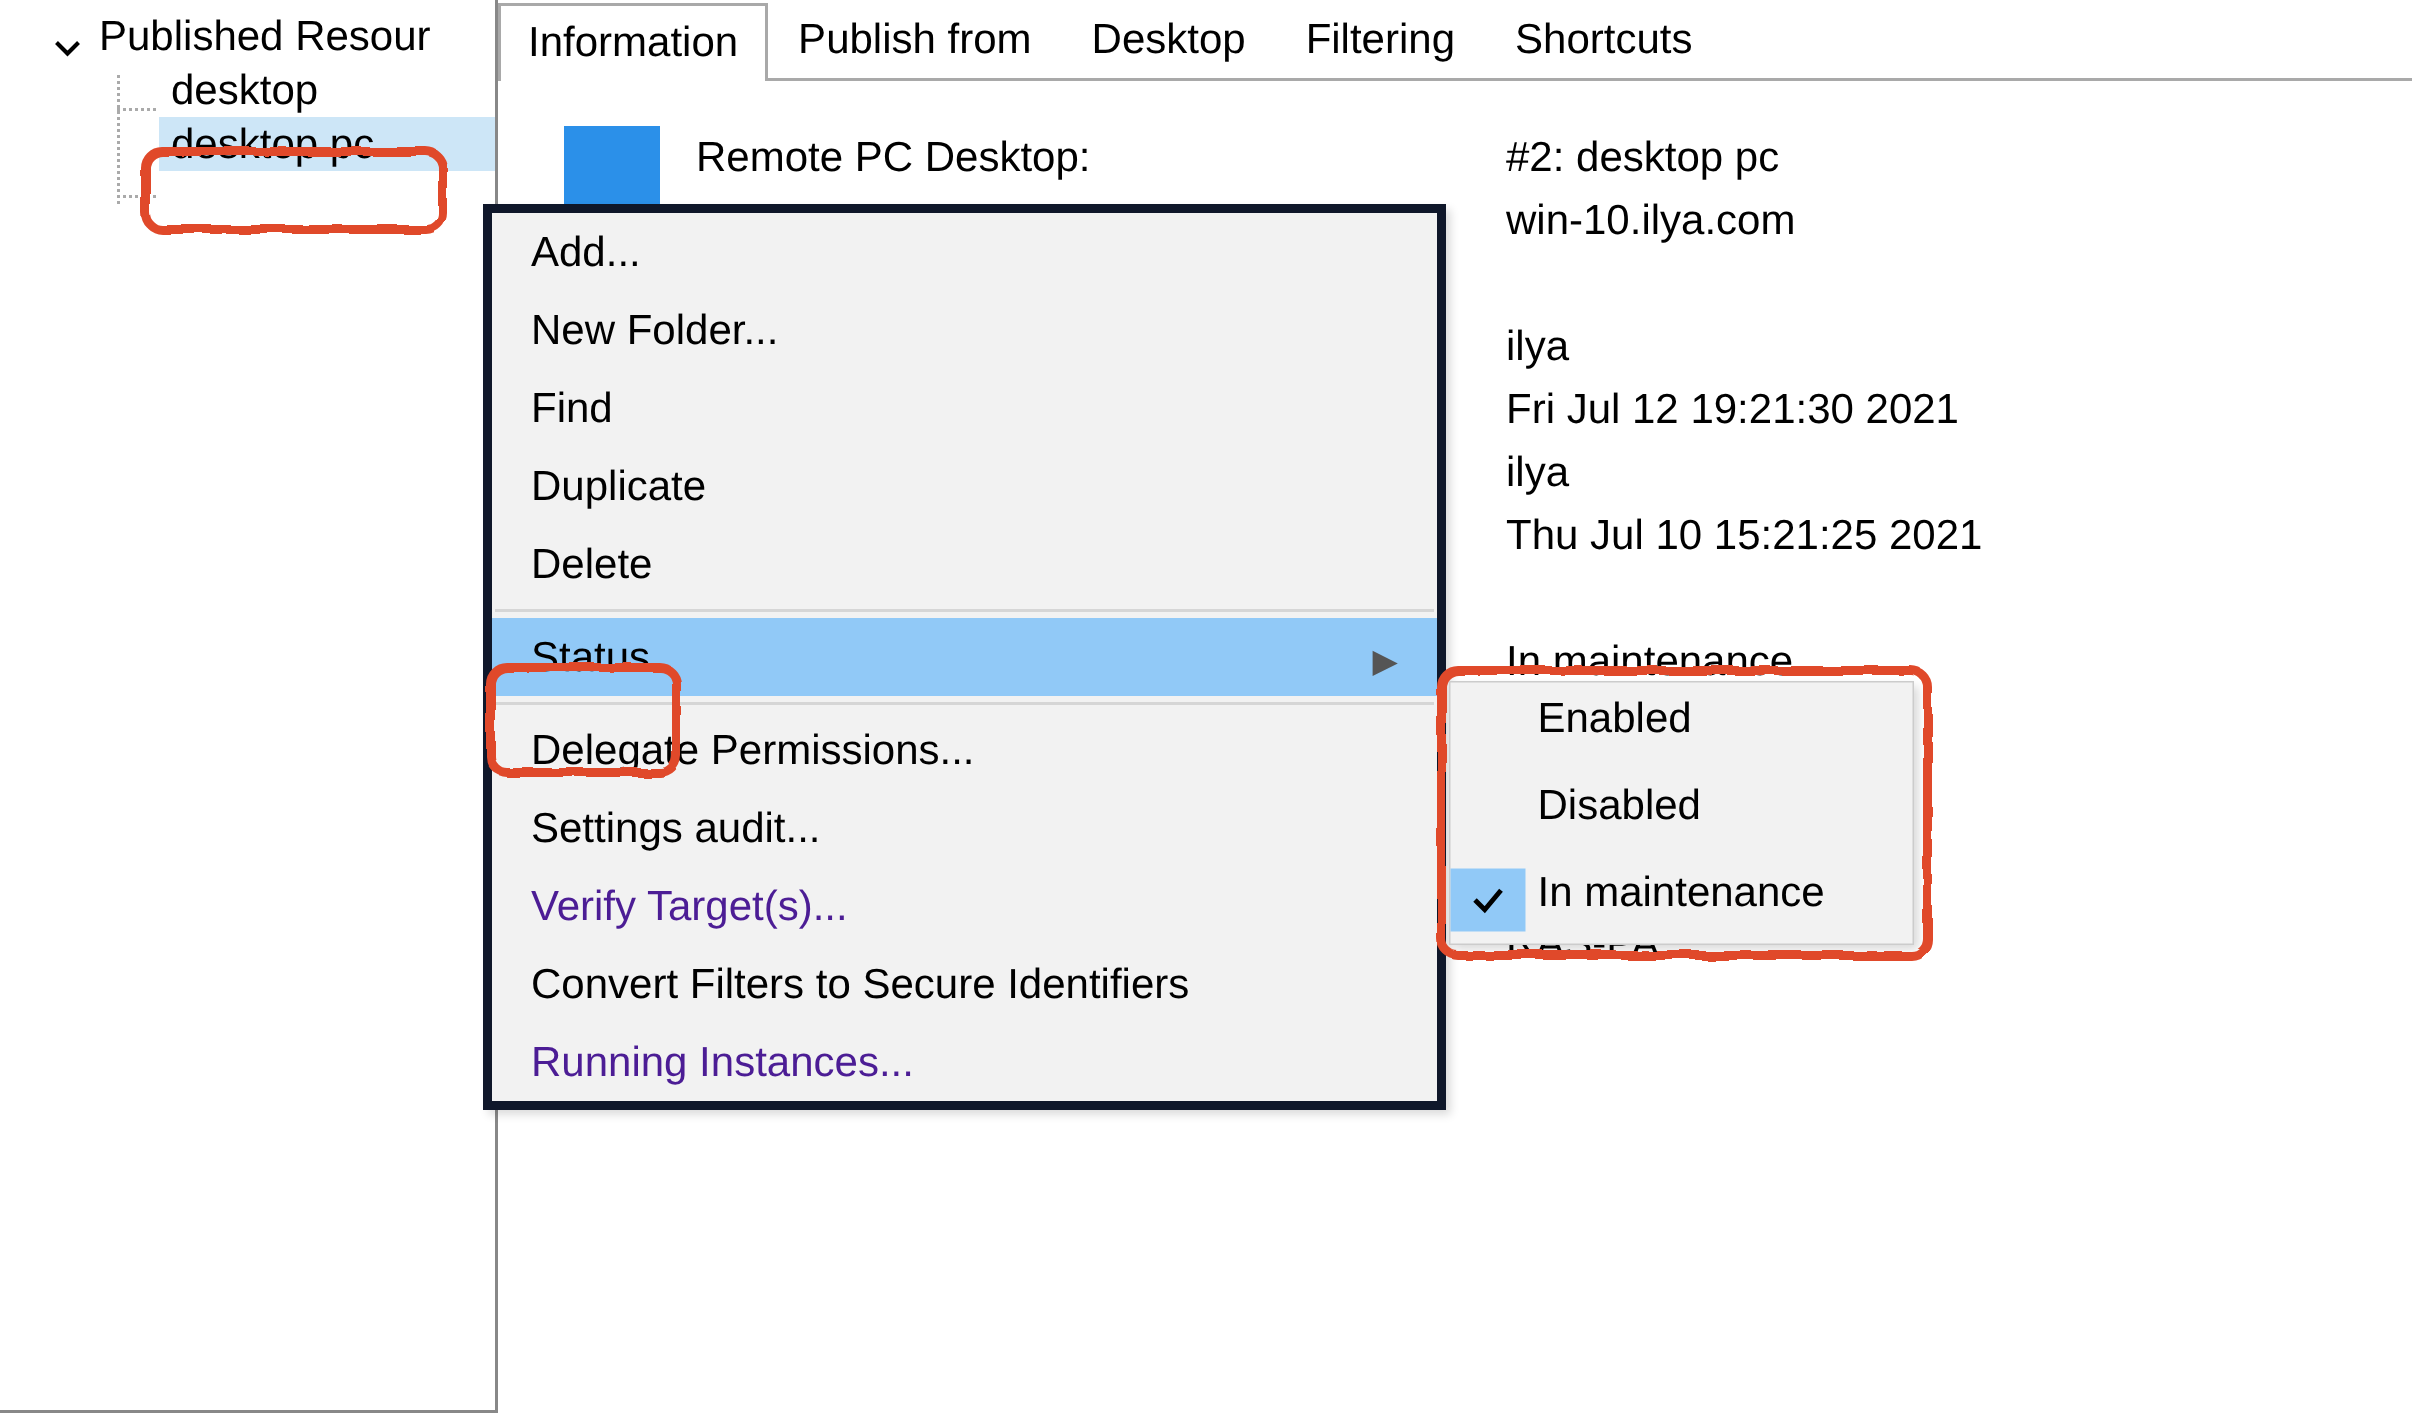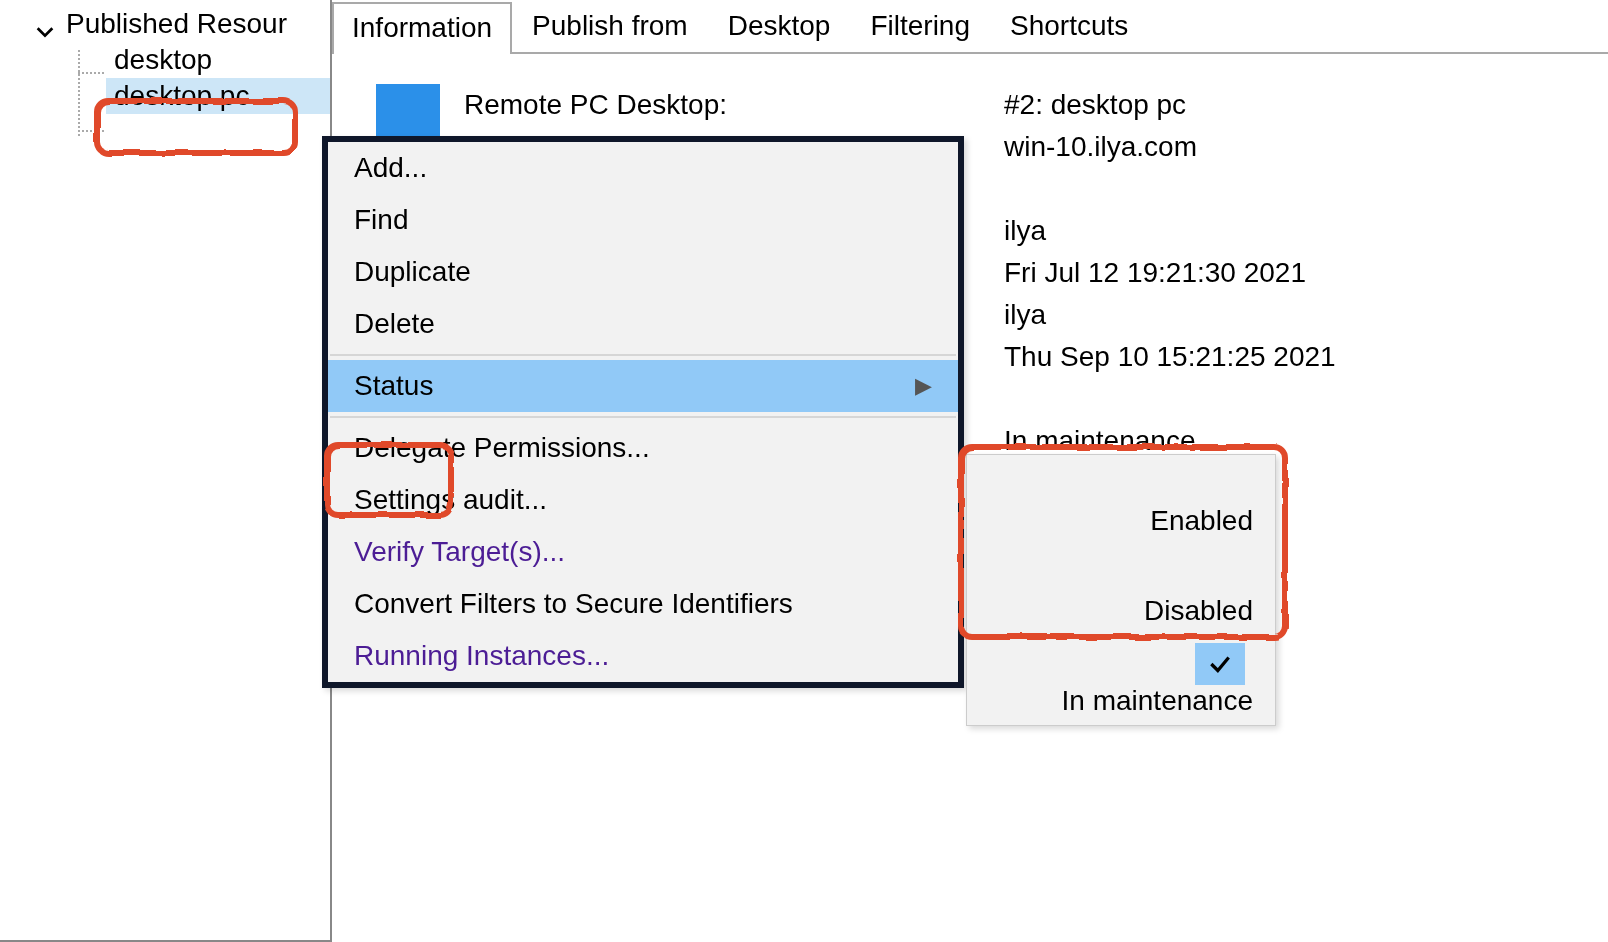--- a/index.html
+++ b/index.html
@@ -26,27 +26,27 @@
   .tab.active { border-color: #a9a9a9; background: #fff; position: relative; top: 2px; }
   .content { position: relative; padding: 30px 0 0 44px; }
   .pc-icon { width: 64px; height: 64px; background: #2b90e9; display: inline-block; vertical-align: top; margin-right: 24px; }
   .info-row { display: flex; }
   .info-labels { min-width: 480px; }
   .info-values { }
   .info-line { line-height: 1.5; white-space: nowrap; }
   
   .ctx-menu { position: absolute; background: #f2f2f2; border: 6px solid #0f172a; box-shadow: 3px 3px 6px rgba(0,0,0,.15); }
   .ctx-item { padding: 10px 26px; white-space: nowrap; cursor: default; display: flex; align-items: center; justify-content: space-between; }
-  .ctx-item.highlight { background: #91c9f7; }
+  .ctx-item.highlight { background: #91c9f7; align-items: flex-end; }
   .ctx-item.disabled { color: #4c1d95; }
   .ctx-sep { height: 0; border-top: 2px solid #d6d6d6; margin: 4px 2px; }
   .sub-arrow { margin-left: 40px; font-size: 22px; color: #555; }
   
   .sub-menu { position: absolute; background: #f2f2f2; border: 1px solid #ccc; box-shadow: 3px 3px 6px rgba(0,0,0,.15); }
-  .sub-item { display: flex; align-items: flex-end; padding: 8px 22px 8px 0; white-space: nowrap; cursor: default; flex-direction: column; }
+  .sub-item { display: flex; align-items: flex-start; padding: 8px 22px 8px 0; white-space: nowrap; cursor: default; }
   .sub-check { width: 50px; height: 42px; display: flex; align-items: center; justify-content: center; margin-right: 8px; }
   .sub-check.checked { background: #91c9f7; }
   .sub-check svg { width: 26px; height: 26px; }
 </style>
 </head>
 <body>
 
 <svg width="0" height="0" style="position:absolute">
   <filter id="rough">
     <feTurbulence type="fractalNoise" baseFrequency="0.04" numOctaves="2" result="noise"></feTurbulence>
@@ -95,34 +95,37 @@
         <div class="info-labels">
           <div class="info-line">Remote PC Desktop:</div>
         </div>
         <div class="info-values" style="margin-left:60px;">
           <div class="info-line">#2: desktop pc</div>
           <div class="info-line">win-10.ilya.com</div>
           <div class="info-line" style="height:1.5em;"></div>
           <div class="info-line">ilya</div>
           <div class="info-line">Fri Jul 12 19:21:30 2021</div>
           <div class="info-line">ilya</div>
-          <div class="info-line">Thu Sep 10 15:21:25 2021</div>
+          <div class="info-line">Thu Jul 10 15:21:25 2021</div>
           <div class="info-line" style="height:1.5em;"></div>
           <div class="info-line">In maintenance</div>
           <div class="info-line" style="height:5.2em;"></div>
           <div class="info-line">RAS-PA</div>
         </div>
       </div>
     </div>
   </div>
 </div>
 
 <div class="ctx-menu" style="left:322px; top:136px; width:642px;">
   <div class="ctx-item">
       <span>Add...</span>
+    </div>
+  <div class="ctx-item">
+      <span>New Folder...</span>
     </div>
   <div class="ctx-item">
       <span>Find</span>
     </div>
   <div class="ctx-item">
       <span>Duplicate</span>
     </div>
   <div class="ctx-item">
       <span>Delete</span>
     </div>

